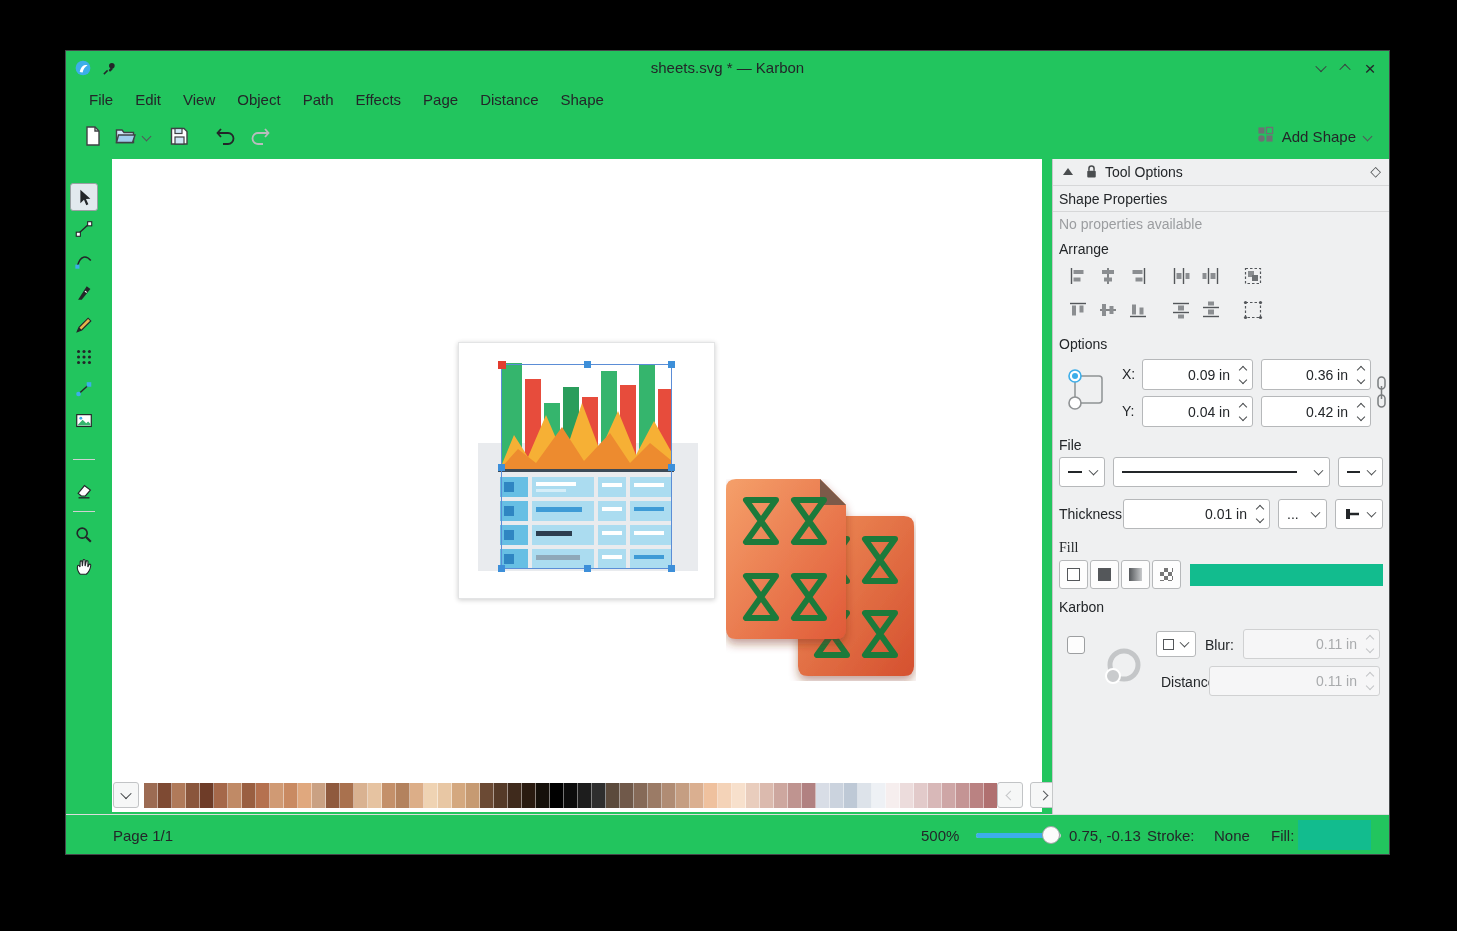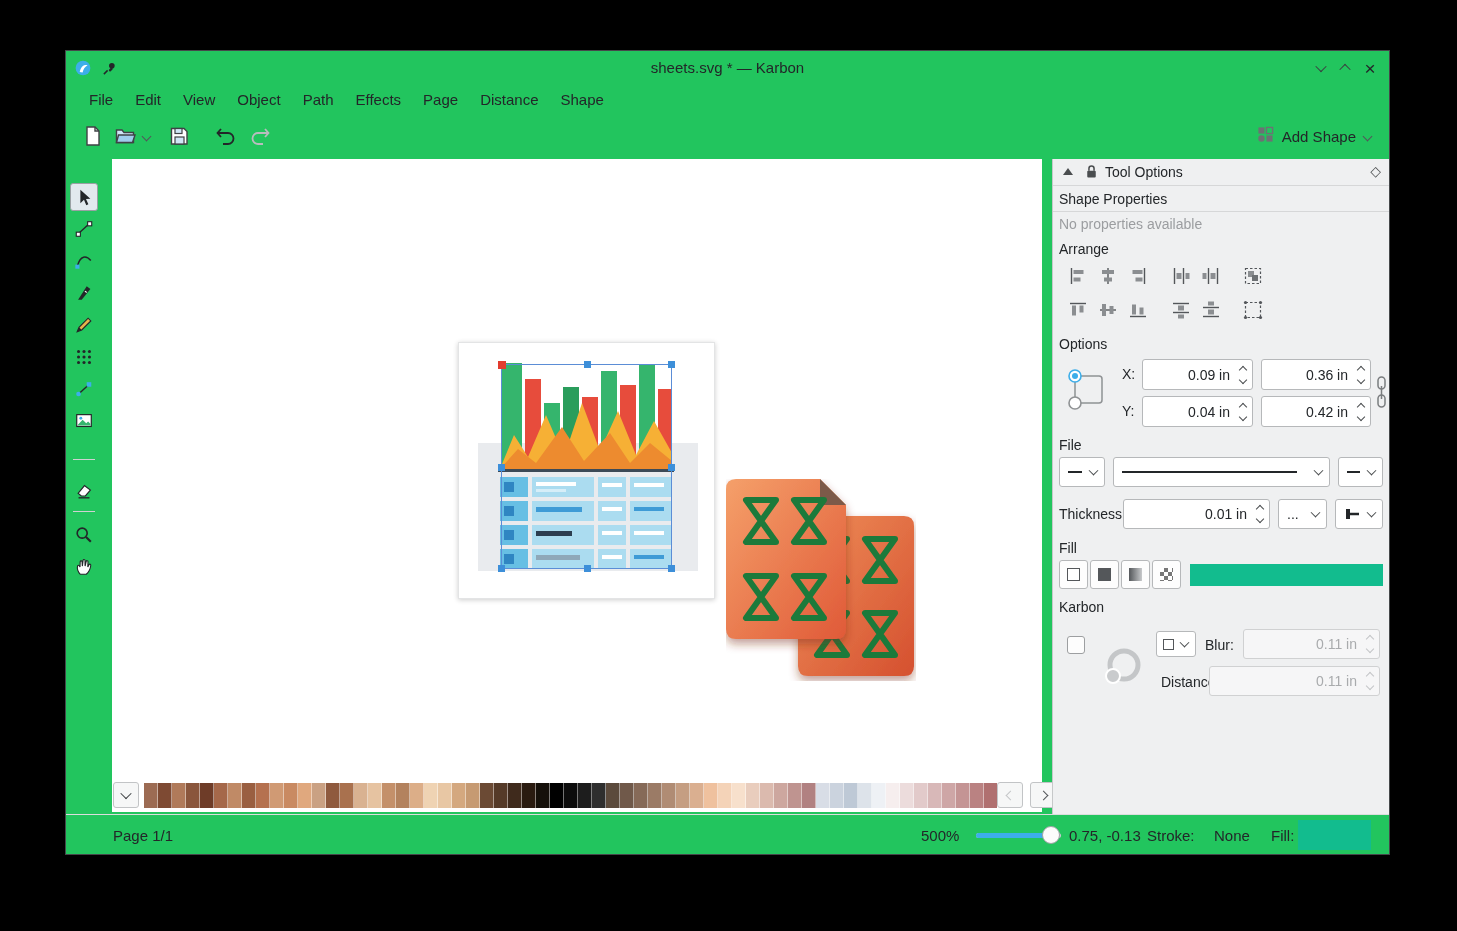--- a/index.html
+++ b/index.html
@@ -628,21 +628,21 @@
           <span class="cchev"></span>
       </div>
       <div class="combo" style="left:282px;top:340px;width:48px;height:30px;">
         <svg width="16" height="14" viewBox="0 0 16 14">
             <rect x="2" y="2" width="4" height="10" fill="#232629"></rect>
             <line x1="6" y1="7" x2="15" y2="7" stroke="#232629" stroke-width="2.5"></line>
           </svg>
         <span class="cchev"></span>
       </div>
 
-      <span class="sec-label" style="top:381px;">Fill</span>
+      <span class="sec-label" style="top:381px;font-family:Liberation Serif, serif;">Fill</span>
       <div class="fillbtn" style="left:6px;top:401px;">
           <span style="width:13px;height:13px;border:1.6px solid #54575a;background:#fff;"></span>
         </div>
       <div class="fillbtn" style="left:37px;top:401px;">
           <span style="width:13px;height:13px;background:#54575a;"></span>
         </div>
       <div class="fillbtn" style="left:68px;top:401px;">
           <span style="width:13px;height:13px;background:linear-gradient(90deg,#54575a,#c8cacc);"></span>
         </div>
       <div class="fillbtn" style="left:99px;top:401px;">

